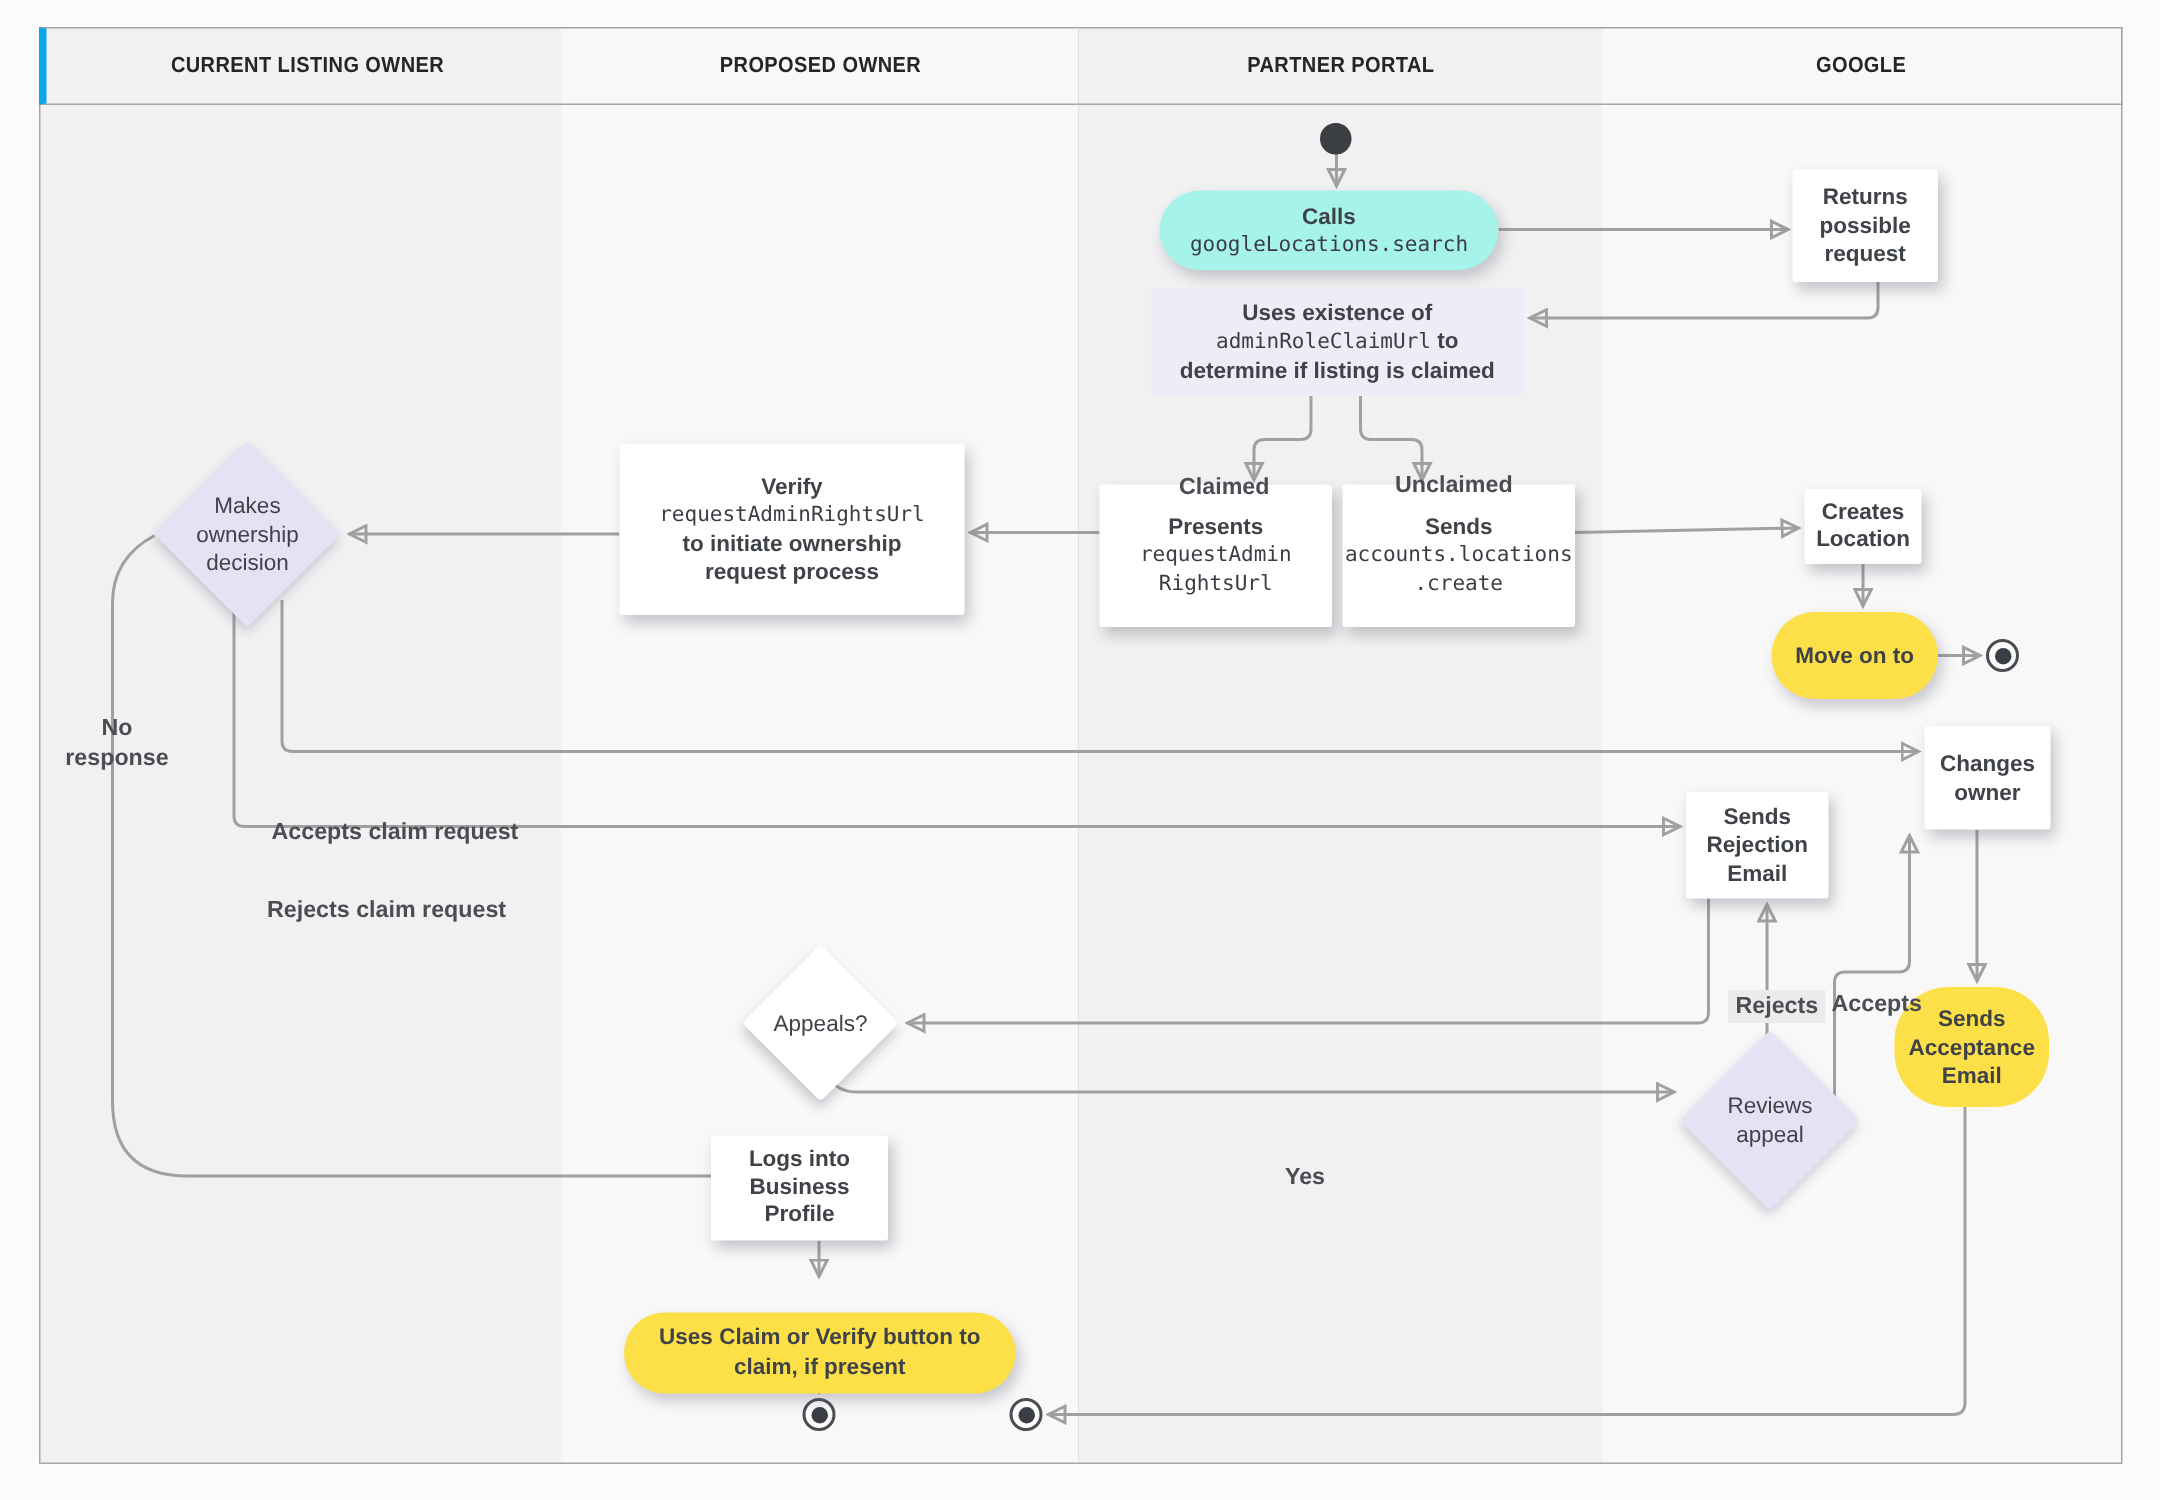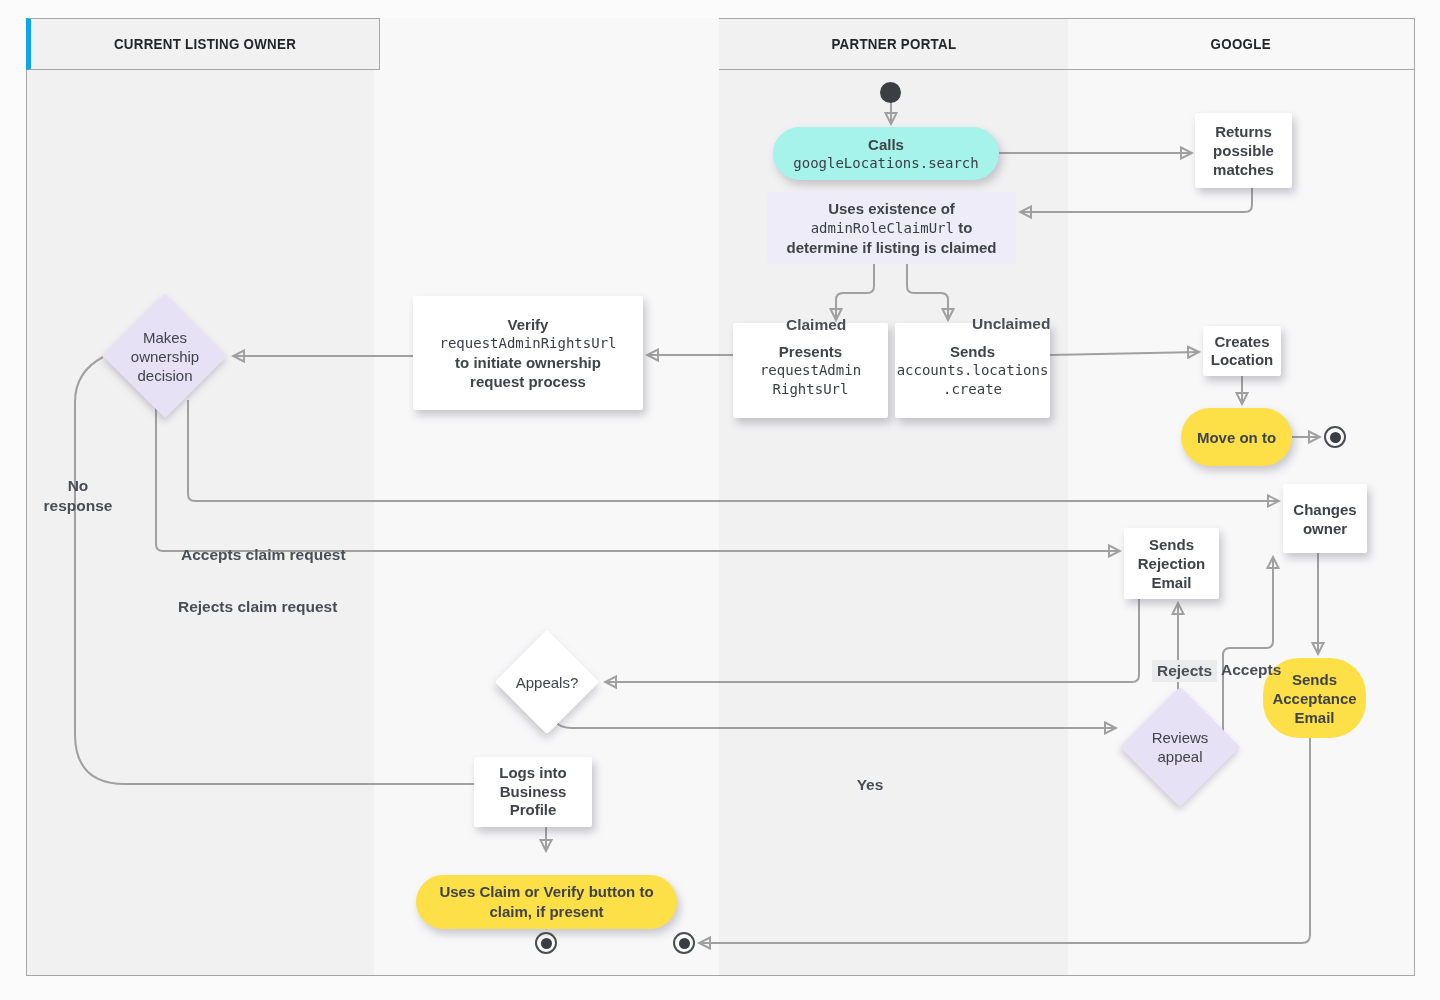--- a/index.html
+++ b/index.html
@@ -54,20 +54,23 @@
 <div class="stage">
 
   <div class="lane first bg-a" style="left:26px;width:348px;"></div>
   <div class="lane bg-b" style="left:374px;width:345px;"></div>
   <div class="lane bg-a" style="left:719px;width:349px;"></div>
   <div class="lane bg-b" style="left:1068px;width:346px;"></div>
   <div class="lane-bottom"></div>
 
   <div class="lane-head first bg-a" style="left:26px;width:348px;">
     <span class="lane-title">CURRENT LISTING OWNER</span>
+  </div>
+  <div class="lane-head bg-b" style="left:374px;width:345px;">
+    <span class="lane-title">PROPOSED OWNER</span>
   </div>
   <div class="lane-head bg-a" style="left:719px;width:349px;">
     <span class="lane-title">PARTNER PORTAL</span>
   </div>
   <div class="lane-head bg-b" style="left:1068px;width:346px;">
     <span class="lane-title">GOOGLE</span>
   </div>
 
   <svg class="edges" width="1440" height="1000">
     <defs>
@@ -114,21 +117,21 @@
     <span class="code">googleLocations.search</span>
   </div>
 
   <div class="node flatpurple" style="left:767px;top:192px;width:249px;height:72px;">
     <div class="uses-inner"><span>Uses existence of</span> <span class="code">adminRoleClaimUrl</span> <span>to determine if listing is claimed</span></div>
   </div>
 
   <div class="node box" style="left:1195px;top:113px;width:97px;height:75px;">
     <span>Returns
 possible
-matches</span>
+request</span>
   </div>
 
   <div class="node box" style="left:733px;top:323px;width:155px;height:95px;">
     <span>Presents</span>
     <span class="code">requestAdmin
 RightsUrl</span>
   </div>
 
   <div class="node box" style="left:895px;top:323px;width:155px;height:95px;">
     <span>Sends</span>
@@ -192,21 +195,21 @@
 Business
 Profile</span>
   </div>
 
   <div class="node pill pink" style="left:416px;top:855px;width:261px;height:54px;line-height:20px;margin-top:20px;">
     <span>Uses Claim or Verify button to
 claim, if present</span>
   </div>
 
   <div class="elabel" style="left:786px;top:275px;">Claimed</div>
-  <div class="elabel" style="left:972px;top:274px;">Unclaimed</div>
+  <div class="elabel" style="left:930px;top:274px;">Unclaimed</div>
   <div class="elabel" style="left:181px;top:505px;">Accepts claim request</div>
   <div class="elabel" style="left:178px;top:557px;">Rejects claim request</div>
   <div class="elabel" style="left:40px;top:436px;width:76px;text-align:center;">No
 response</div>
   <div class="elabel" style="left:845px;top:735px;width:50px;text-align:center;">Yes</div>
   <div class="elabel badge" style="left:1152px;top:620px;">Rejects</div>
   <div class="elabel" style="left:1221px;top:620px;">Accepts</div>
 
 </div>
 

